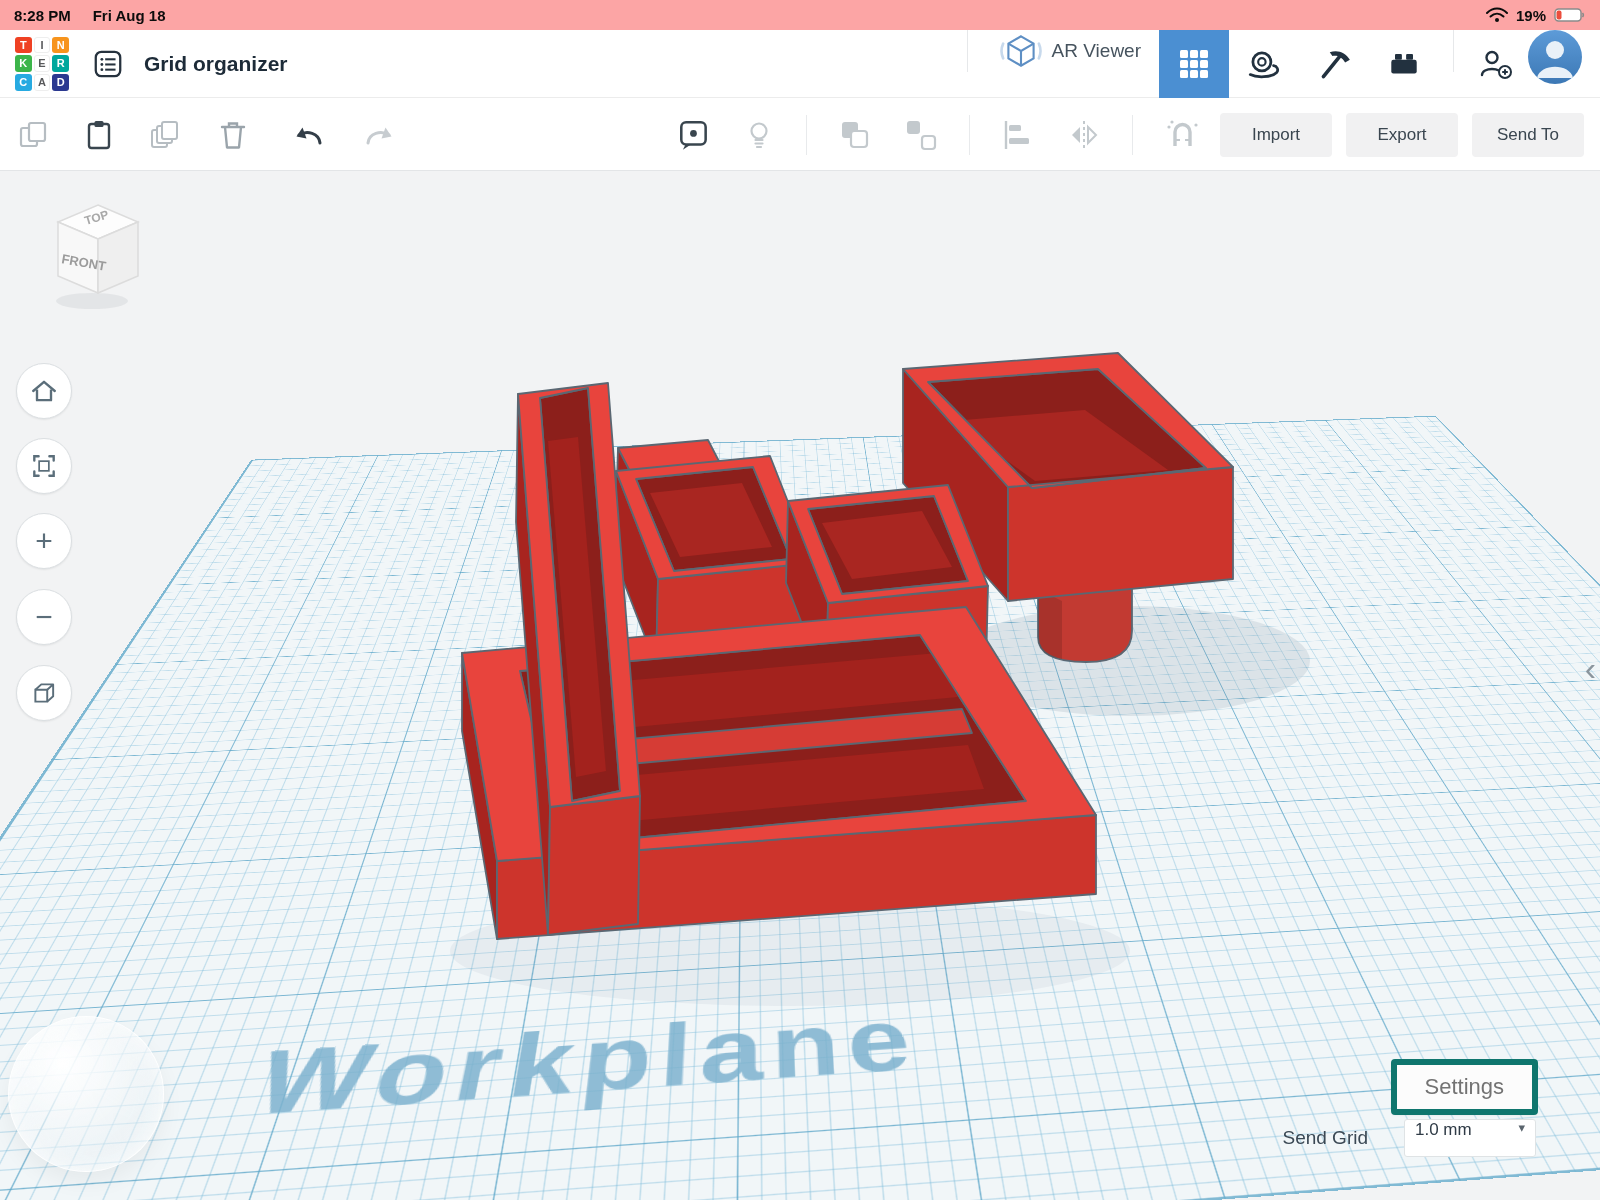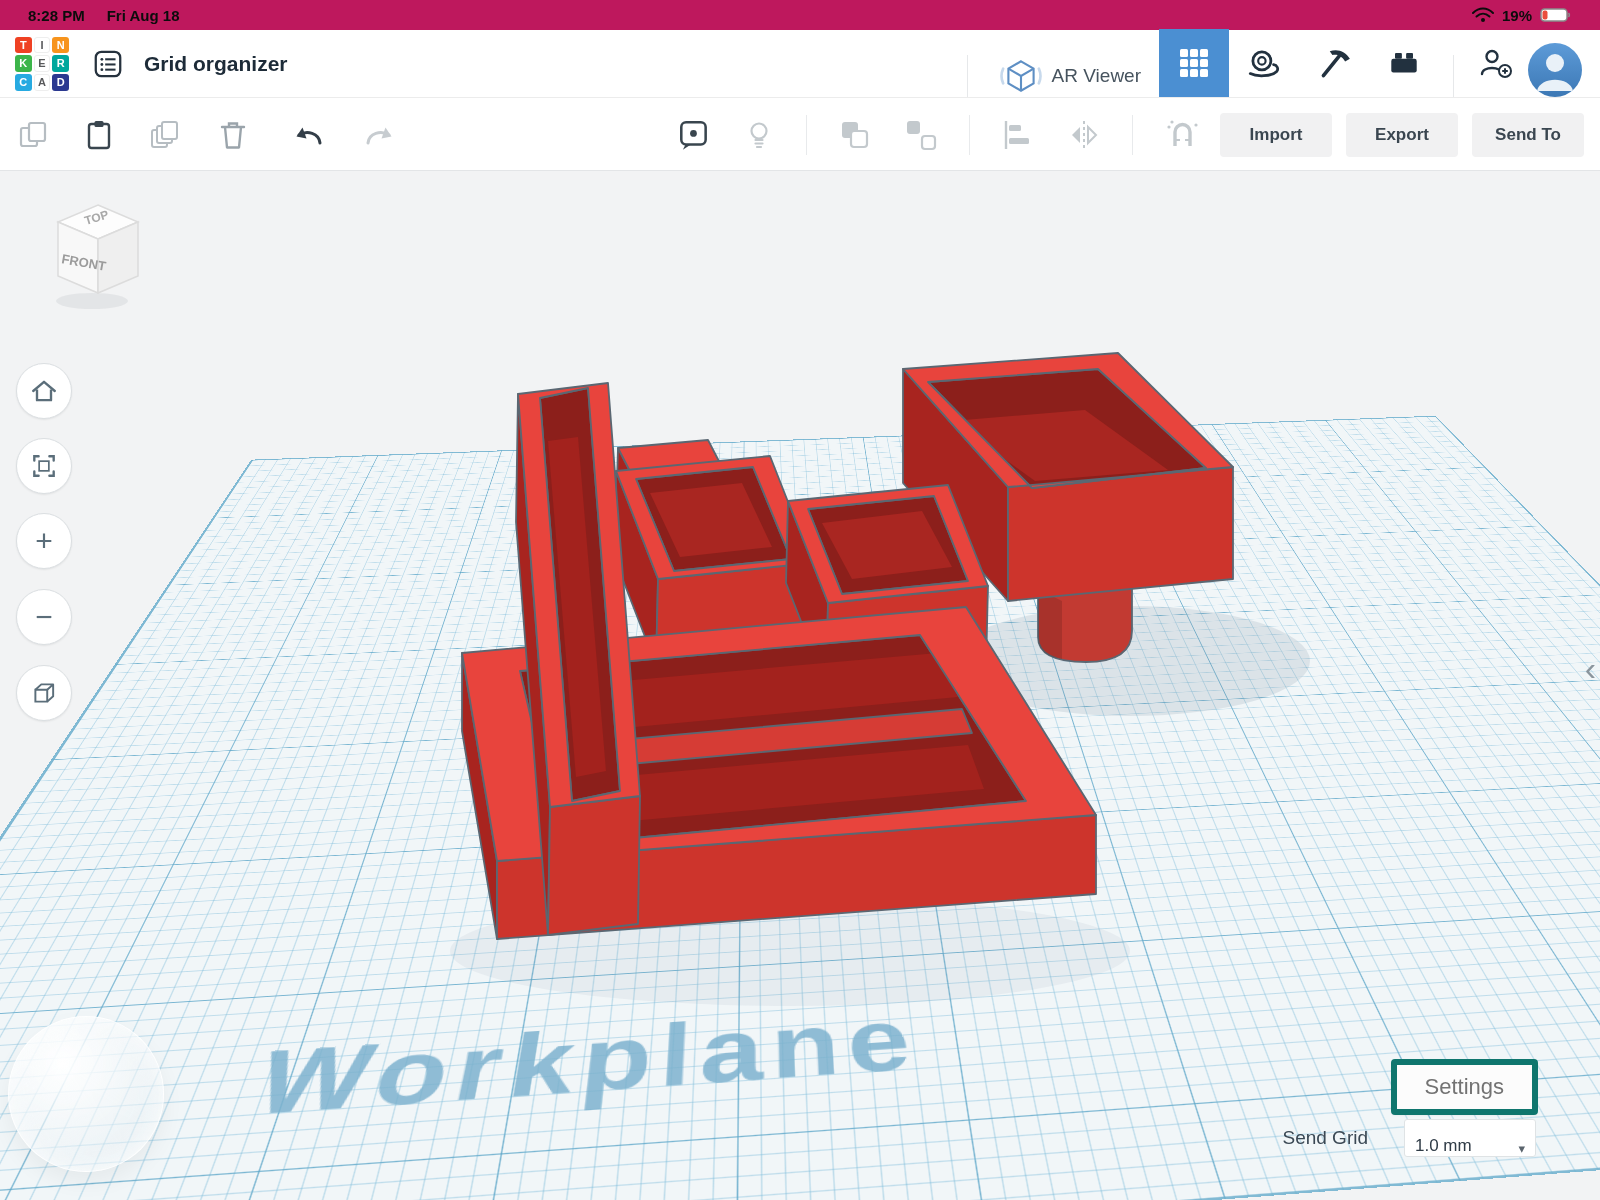--- a/index.html
+++ b/index.html
@@ -1,54 +1,54 @@
 <!DOCTYPE html>
 <html><head>
 <meta charset="utf-8">
 <style>
   * { box-sizing: border-box; }
   html,body { margin:0; padding:0; width:1600px; height:1200px; overflow:hidden;
     font-family:"Liberation Sans", sans-serif; background:#f2f3f4; }
 
   
-  #statusbar { position:relative; height:30px; background:#be185d; display:flex;
-    align-items:center; padding:0 28px; font-size:15px; font-weight:700; color:#0c0c0c; }
+  #statusbar { position:relative; height:30px; background:#fca5a5; display:flex;
+    align-items:center; padding:0 14px; font-size:15px; font-weight:700; color:#0c0c0c; }
   #statusbar .date { margin-left:22px; }
   #statusbar .right { margin-left:auto; display:flex; align-items:flex-start; gap:8px; }
 
   
   #header { position:relative; height:68px; background:#ffffff; display:flex;
     align-items:center; padding:0 10px 0 14px; border-bottom:1px solid #ececec; }
   .logo { width:56px; height:56px; display:grid; grid-template-columns:repeat(3,1fr);
     gap:2px; padding:1px; }
   .logo span { display:flex; align-items:center; justify-content:center; border-radius:3px;
     font-size:11px; font-weight:700; }
   .t0{background:#ef4123;color:#fff}.t1{background:#fff;color:#58595b;border:1px solid #eee}
   .t2{background:#f7941d;color:#fff}.t3{background:#3cb54a;color:#fff}
   .t4{background:#fff;color:#58595b;border:1px solid #eee}.t5{background:#00a79d;color:#fff}
   .t6{background:#27aae1;color:#fff}.t7{background:#fff;color:#58595b;border:1px solid #eee}
   .t8{background:#2b3990;color:#fff}
   .hicon { margin-left:22px; display:flex; align-items:center; }
   #doc-title { margin-left:20px; font-size:21px; font-weight:700; color:#1d2b38; }
-  #header .right { margin-left:auto; display:flex; align-items:flex-end; height:100%; }
+  #header .right { margin-left:auto; display:flex; align-items:flex-start; height:100%; }
   .vdiv { width:1px; height:42px; background:#e6e8ea; margin:0 14px; }
   .ar-btn { display:flex; align-items:center; gap:10px; padding:0 18px; cursor:pointer; }
   .ar-label { font-size:19px; color:#46535e; }
   .mode-btn { width:70px; height:68px; display:flex; align-items:center; justify-content:center; }
   .mode-btn.selected { background:#4b8fd2; }
   .avatar { width:54px; height:54px; border-radius:50%; background:linear-gradient(180deg,#5d9bd8,#3c78b5);
     display:flex; align-items:center; justify-content:center; margin:0 8px 0 6px; overflow:hidden; }
 
   
   #toolbar { position:relative; height:73px; background:#ffffff; border-bottom:1px solid #e3e5e7; }
   .tb-left { position:absolute; left:16px; top:0; height:73px; display:flex; align-items:center; gap:32px; }
   .tb-mid  { position:absolute; left:676px; top:0; height:73px; display:flex; align-items:center; gap:30px; }
   .tb-right{ position:absolute; right:16px; top:0; height:73px; display:flex; align-items:center; gap:14px; }
   .tb-btn { background:#f1f1f2; border:none; border-radius:4px; height:44px; min-width:112px;
-    font-size:17px; color:#3a4650; font-family:"Liberation Sans",sans-serif; cursor:pointer; padding:0 20px;font-weight:bold; }
+    font-size:17px; color:#3a4650; font-family:"Liberation Sans",sans-serif; cursor:pointer; padding:0 20px; }
   .icon-btn { display:flex; align-items:center; justify-content:center; cursor:pointer; }
   .sep { width:1px; height:40px; background:#e8eaec; }
 
   
   #canvas { position:relative; width:1600px; height:1030px; background:#f2f3f4; overflow:hidden; }
   #plane { position:absolute; left:900px; top:520px; width:1600px; height:1200px;
     margin-left:-800px; margin-top:-600px;
     transform: perspective(1400px) rotateX(55deg) rotateZ(-5deg);
     background-color: rgba(241,248,251,0.55);
     background-image:
@@ -70,21 +70,21 @@
   #collapse-tab { position:absolute; right:4px; top:478px; font-size:34px; color:#8b959d; cursor:pointer; }
   #orbit-puck { position:absolute; left:8px; top:845px; width:156px; height:156px; border-radius:50%;
     background:radial-gradient(circle at 35% 30%, rgba(255,255,255,0.97), rgba(233,240,244,0.45) 65%, rgba(214,228,235,0.18));
     border:1px solid rgba(255,255,255,0.9); box-shadow:0 10px 22px rgba(0,0,0,0.05), inset 0 0 24px rgba(255,255,255,0.8); }
 
   #settings-btn { position:absolute; right:62px; top:888px; background:#fcfcfc; border:6px solid #0f766e;
     border-radius:4px; padding:9px 28px; font-size:22px; color:#737373; cursor:pointer;
     font-family:"Liberation Sans",sans-serif; box-shadow:0 1px 2px rgba(0,0,0,0.04); }
   #snapgrid-label { position:absolute; right:232px; top:956px; font-size:19px; color:#3a4854; }
   #snapgrid-select { position:absolute; right:64px; top:948px; width:132px; height:38px; background:#fff;
-    border:1px solid #dfe3e5; border-radius:3px; display:flex; align-items:flex-end;
+    border:1px solid #dfe3e5; border-radius:3px; display:flex; align-items:flex-start;
     padding:0 10px; font-size:17px; color:#2f3b46; cursor:pointer; }
   #snapgrid-select .caret { margin-left:auto; font-size:13px; color:#5a646d; }
 </style>
 </head>
 <body>
 
 <div id="statusbar">
   <span>8:28 PM</span>
   <span class="date">Fri Aug 18</span>
   <div class="right">

